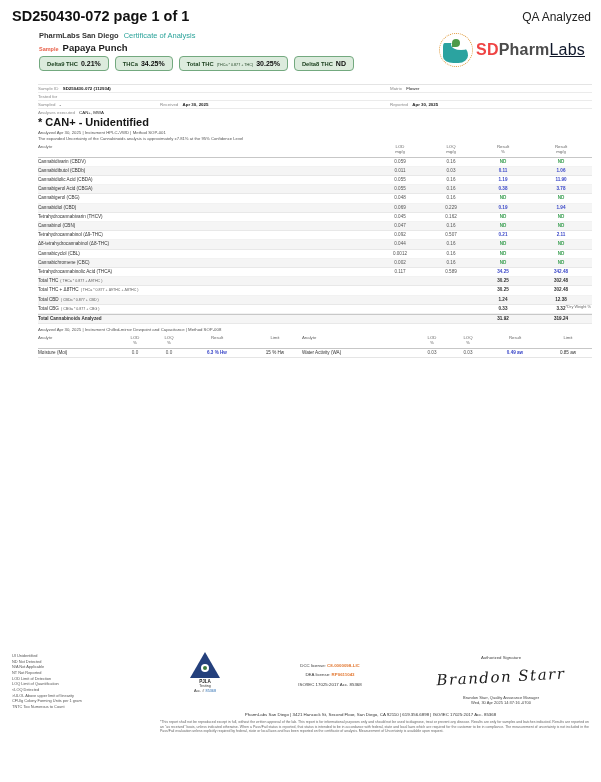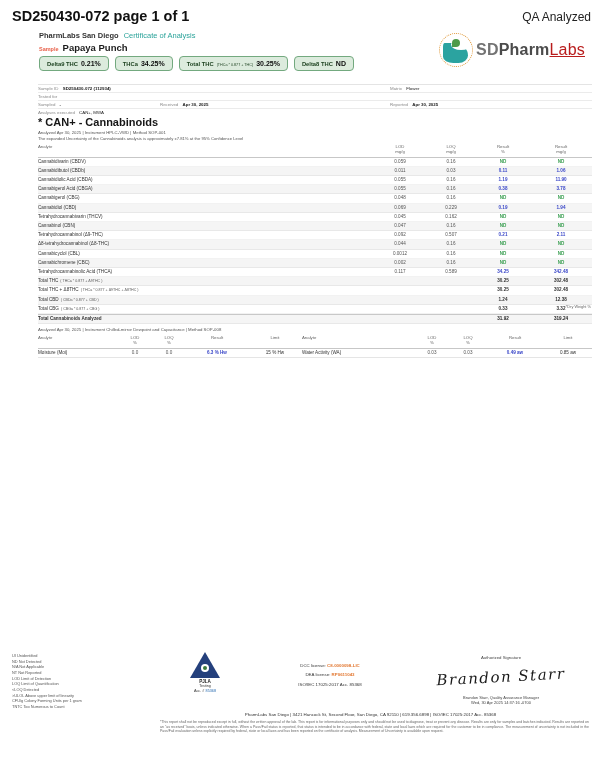--- a/index.html
+++ b/index.html
@@ -27,23 +27,23 @@
 
   
   .logo{position:absolute;right:16px;top:33px;display:flex;align-items:center;gap:3px;}
   .emblem{position:relative;width:34px;height:34px;}
   .emblem .ring{position:absolute;inset:0;border:1.5px dotted #E09A3C;border-radius:50%;}
   .emblem .wave{position:absolute;left:4px;top:10px;width:25px;height:20px;background:#2BA3A0;
                 border-radius:10% 80% 55% 60% / 30% 90% 55% 45%;}
   .emblem .wave-cut{position:absolute;left:12px;top:6px;width:20px;height:11px;background:#fff;border-radius:50%;}
   .emblem .tree{position:absolute;left:13px;top:6px;width:8px;height:8px;background:#4E9B4A;border-radius:50% 50% 50% 0;}
   .logotext{font-size:16px;font-weight:700;letter-spacing:0.2px;}
-  .logotext .l-sd{color:#737373;}
+  .logotext .l-sd{color:#ef4444;}
   .logotext .l-ph{color:#4B4B4B;}
-  .logotext .l-lb{color:#b91c1c;font-weight:400;text-decoration:underline;}
+  .logotext .l-lb{color:#0f172a;font-weight:400;text-decoration:underline;}
 
   
   .meta{position:absolute;left:38px;right:9px;top:84px;font-size:4.4px;color:#333;}
   .mrow{position:relative;height:7px;line-height:7px;border-bottom:1px solid rgba(0,0,0,0.08);}
   .mrow:first-child{border-top:1px solid rgba(0,0,0,0.10);}
   .mrow:last-child{border-bottom:none;}
   .ml{color:#8a8a8a;margin-right:3px;}
   .mv{color:#222;font-weight:600;}
   .mv.plain{font-weight:400;}
   .mg-received{position:absolute;left:122px;top:0;}
@@ -198,21 +198,21 @@
         <span class="ml">Reported</span>
         <span class="mv">Apr 30, 2025</span>
       </span>
     </div>
     <div class="mrow">
       <span class="ml">Analyses executed</span>
       <span class="mv plain">CAN+, MWA</span>
     </div>
   </div>
 
-  <div class="sec-title" style="top:116px;">* CAN+ - Cannabinoids</div>
+  <div class="sec-title" style="top:116px;">* CAN+ - Unidentified</div>
   <div class="sec-meta" style="top:130px;">Analyzed Apr 30, 2025  |  Instrument HPLC-VWD  | Method SOP-001</div>
   <div class="sec-note" style="top:136px;">The expanded Uncertainty of the Cannabinoids analysis is approximately ±7.81% at the 95% Confidence Level</div>
 
   <div class="ctable">
     <div class="cgrid chead">
       <div class="hc left">Analyte</div>
       <div class="hc"><span>LOD</span><br><span>mg/g</span></div>
       <div class="hc"><span>LOQ</span><br><span>mg/g</span></div>
       <div class="hc"><span>Result</span><br><span>%</span></div>
       <div class="hc"><span>Result</span><br><span>mg/g</span></div>

